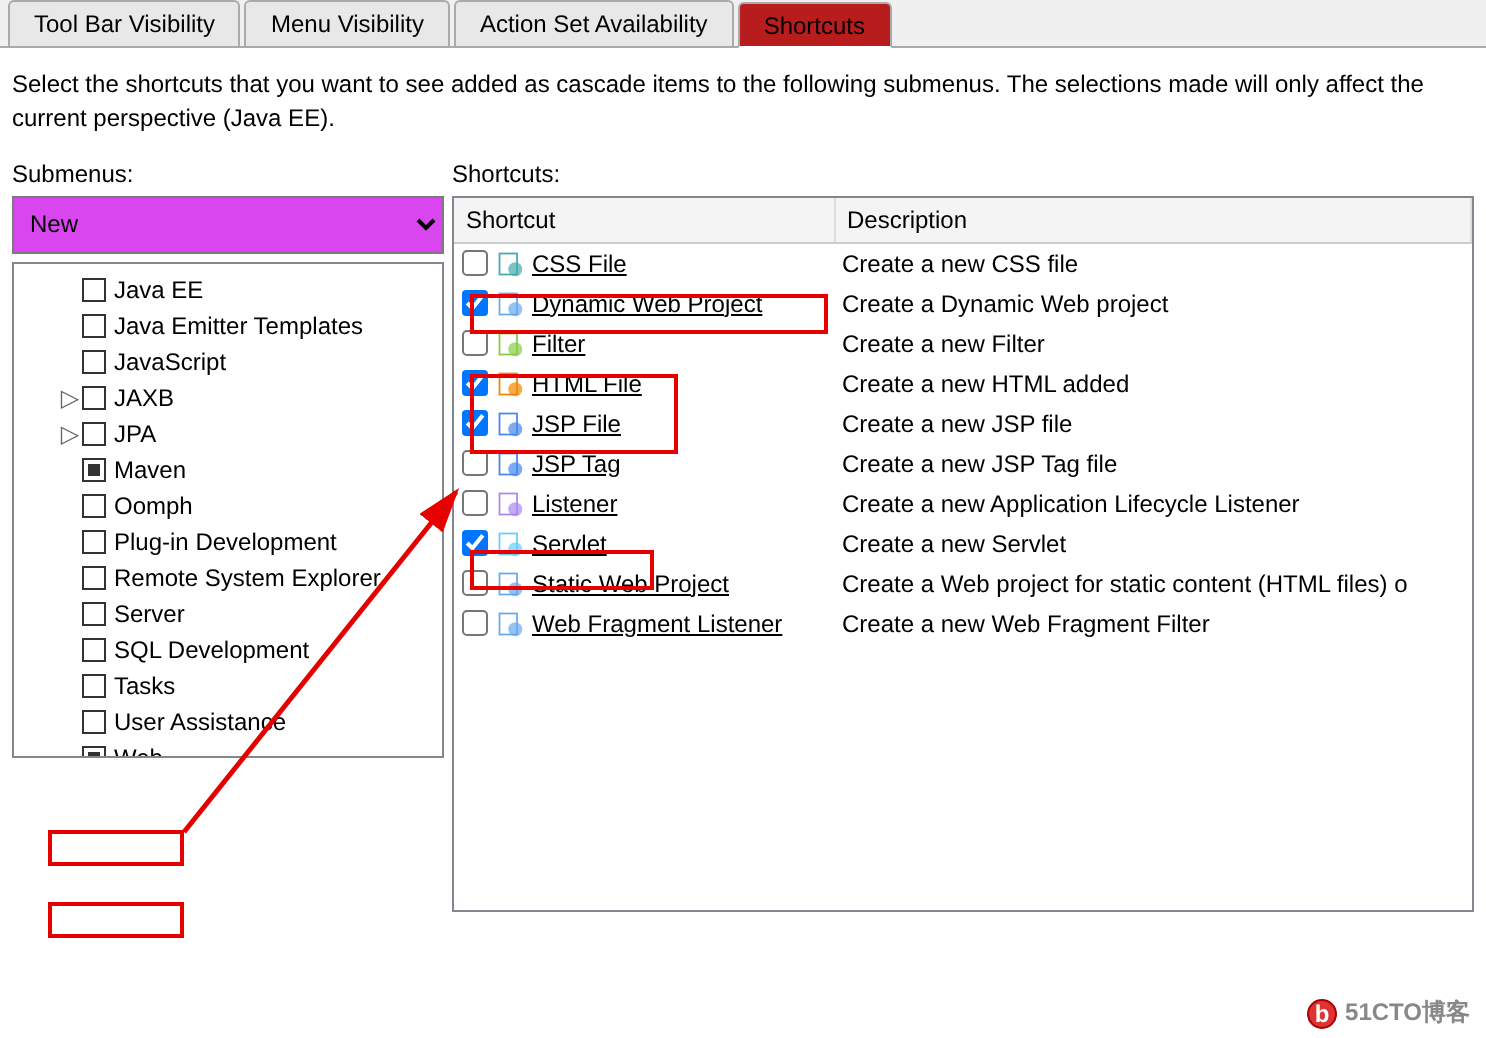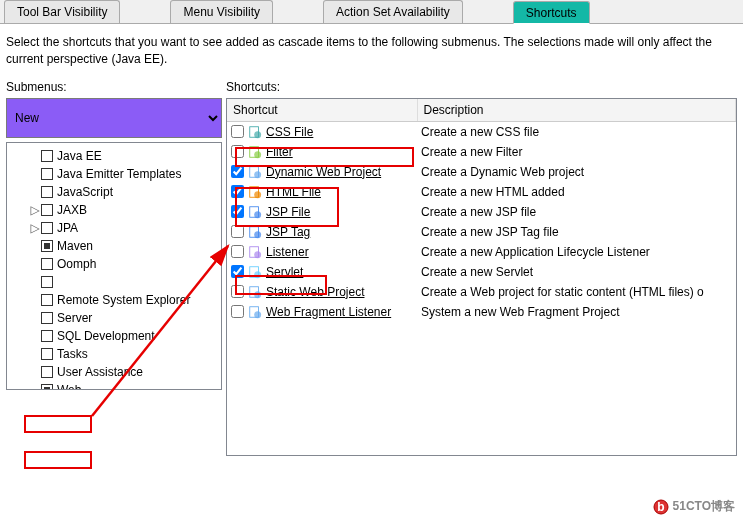--- a/index.html
+++ b/index.html
@@ -1,25 +1,25 @@
 <!DOCTYPE html>
 <html><head>
 <meta charset="utf-8">
 <style>
 * { box-sizing: border-box; font-family: "Segoe UI", Tahoma, sans-serif; font-size: 12px; }
 body { margin: 0; padding: 0; background: #fff; color: #000; width: 743px; height: 519px; overflow: hidden; position: relative; }
-.tabs { display: flex; border-bottom: 1px solid #aaa; padding-left: 4px; background: #f0f0f0; height: 24px; gap: 48px; }
+.tabs { display: flex; border-bottom: 1px solid #aaa; padding-left: 4px; background: #f0f0f0; height: 24px; }
 .tab { padding: 4px 12px; border: 1px solid #aaa; border-bottom: none; background: #e8e8e8; margin-right: 2px; cursor: pointer; border-radius: 3px 3px 0 0; }
-.tab.active { background: #14b8a6; border-bottom: 1px solid #fff; position: relative; top: 1px; }
+.tab.active { background: #b91c1c; border-bottom: 1px solid #fff; position: relative; top: 1px; }
 .desc { padding: 10px 6px; line-height: 1.4; }
 .columns { display: flex; padding: 0 6px; gap: 4px; }
 .col-left { width: 216px; flex-shrink: 0; }
 .col-right { flex: 1; min-width: 0; }
 .section-label { padding: 2px 0 4px 0; }
-select.combo { width: 100%; height: 40px; border: 1px solid #7a7a7a; background: #8b5cf6; padding: 2px 4px; }
+select.combo { width: 100%; height: 29px; border: 1px solid #7a7a7a; background: #d946ef; padding: 2px 4px; }
 .list-box { border: 1px solid #828790; height: 248px; overflow: auto; background: #fff; margin-top: 4px; }
 .tree { padding: 4px 2px; }
 .tree-row { display: flex; align-items: center; height: 18px; padding-left: 4px; white-space: nowrap; }
 .tree-row.indent1 { padding-left: 20px; }
 .tree-row .twisty { width: 12px; text-align: center; color: #666; }
 .tree-checkbox { width: 12px; height: 12px; border: 1px solid #333; margin-right: 4px; display: inline-flex; align-items: center; justify-content: center; background: #fff; }
 .tree-checkbox.filled::after { content: ""; width: 6px; height: 6px; background: #333; }
 .table-wrap { border: 1px solid #828790; height: 358px; overflow: auto; background: #fff; }
 table { width: 100%; border-collapse: collapse; }
 th { text-align: left; font-weight: normal; background: #f4f4f4; border-right: 1px solid #ddd; border-bottom: 1px solid #ccc; padding: 4px 6px; height: 20px; margin-left: 31px; }
@@ -83,20 +83,21 @@
             <span>Maven</span>
           </div>
           <div class="tree-row indent1">
             <span class="twisty"></span>
             <span class="tree-checkbox"></span>
             <span>Oomph</span>
           </div>
           <div class="tree-row indent1">
             <span class="twisty"></span>
             <span class="tree-checkbox"></span>
+            <span>Plug-in Development</span>
           </div>
           <div class="tree-row indent1">
             <span class="twisty"></span>
             <span class="tree-checkbox"></span>
             <span>Remote System Explorer</span>
           </div>
           <div class="tree-row indent1">
             <span class="twisty"></span>
             <span class="tree-checkbox"></span>
             <span>Server</span>
@@ -152,134 +153,134 @@
                     <rect x="2" y="2" width="10" height="12" fill="#fff" stroke="#4aa"></rect>
                     <circle cx="11" cy="11" r="4" fill="#4aa" opacity="0.7"></circle>
                   </svg>
                 </span>
                 <span>CSS File</span>
               </td>
               <td>Create a new CSS file</td>
             </tr>
             <tr>
               <td class="sc">
+                <input type="checkbox" class="row-check" checked="" style="">
+                <span class="ficon">
+                  <svg viewBox="0 0 16 16">
+                    <rect x="2" y="2" width="10" height="12" fill="#fff" stroke="#6ae"></rect>
+                    <circle cx="11" cy="11" r="4" fill="#6ae" opacity="0.7"></circle>
+                  </svg>
+                </span>
+                <span>Dynamic Web Project</span>
+              </td>
+              <td>Create a Dynamic Web project</td>
+            </tr>
+            <tr>
+              <td class="sc">
                 <input type="checkbox" class="row-check" style="">
                 <span class="ficon">
                   <svg viewBox="0 0 16 16">
                     <rect x="2" y="2" width="10" height="12" fill="#fff" stroke="#8c4"></rect>
                     <circle cx="11" cy="11" r="4" fill="#8c4" opacity="0.7"></circle>
                   </svg>
                 </span>
                 <span>Filter</span>
               </td>
               <td>Create a new Filter</td>
             </tr>
             <tr>
               <td class="sc">
                 <input type="checkbox" class="row-check" checked="" style="">
                 <span class="ficon">
                   <svg viewBox="0 0 16 16">
+                    <rect x="2" y="2" width="10" height="12" fill="#fff" stroke="#e80"></rect>
+                    <circle cx="11" cy="11" r="4" fill="#e80" opacity="0.7"></circle>
+                  </svg>
+                </span>
+                <span>HTML File</span>
+              </td>
+              <td>Create a new HTML added</td>
+            </tr>
+            <tr>
+              <td class="sc">
+                <input type="checkbox" class="row-check" checked="" style="">
+                <span class="ficon">
+                  <svg viewBox="0 0 16 16">
+                    <rect x="2" y="2" width="10" height="12" fill="#fff" stroke="#48e"></rect>
+                    <circle cx="11" cy="11" r="4" fill="#48e" opacity="0.7"></circle>
+                  </svg>
+                </span>
+                <span>JSP File</span>
+              </td>
+              <td>Create a new JSP file</td>
+            </tr>
+            <tr>
+              <td class="sc">
+                <input type="checkbox" class="row-check" style="">
+                <span class="ficon">
+                  <svg viewBox="0 0 16 16">
+                    <rect x="2" y="2" width="10" height="12" fill="#fff" stroke="#48e"></rect>
+                    <circle cx="11" cy="11" r="4" fill="#48e" opacity="0.7"></circle>
+                  </svg>
+                </span>
+                <span>JSP Tag</span>
+              </td>
+              <td>Create a new JSP Tag file</td>
+            </tr>
+            <tr>
+              <td class="sc">
+                <input type="checkbox" class="row-check" style="">
+                <span class="ficon">
+                  <svg viewBox="0 0 16 16">
+                    <rect x="2" y="2" width="10" height="12" fill="#fff" stroke="#a8e"></rect>
+                    <circle cx="11" cy="11" r="4" fill="#a8e" opacity="0.7"></circle>
+                  </svg>
+                </span>
+                <span>Listener</span>
+              </td>
+              <td>Create a new Application Lifecycle Listener</td>
+            </tr>
+            <tr>
+              <td class="sc">
+                <input type="checkbox" class="row-check" checked="" style="">
+                <span class="ficon">
+                  <svg viewBox="0 0 16 16">
+                    <rect x="2" y="2" width="10" height="12" fill="#fff" stroke="#6cf"></rect>
+                    <circle cx="11" cy="11" r="4" fill="#6cf" opacity="0.7"></circle>
+                  </svg>
+                </span>
+                <span>Servlet</span>
+              </td>
+              <td>Create a new Servlet</td>
+            </tr>
+            <tr>
+              <td class="sc">
+                <input type="checkbox" class="row-check" style="">
+                <span class="ficon">
+                  <svg viewBox="0 0 16 16">
                     <rect x="2" y="2" width="10" height="12" fill="#fff" stroke="#6ae"></rect>
                     <circle cx="11" cy="11" r="4" fill="#6ae" opacity="0.7"></circle>
                   </svg>
                 </span>
-                <span>Dynamic Web Project</span>
-              </td>
-              <td>Create a Dynamic Web project</td>
-            </tr>
-            <tr>
-              <td class="sc">
-                <input type="checkbox" class="row-check" checked="" style="">
-                <span class="ficon">
-                  <svg viewBox="0 0 16 16">
-                    <rect x="2" y="2" width="10" height="12" fill="#fff" stroke="#e80"></rect>
-                    <circle cx="11" cy="11" r="4" fill="#e80" opacity="0.7"></circle>
-                  </svg>
-                </span>
-                <span>HTML File</span>
-              </td>
-              <td>Create a new HTML added</td>
-            </tr>
-            <tr>
-              <td class="sc">
-                <input type="checkbox" class="row-check" checked="" style="">
-                <span class="ficon">
-                  <svg viewBox="0 0 16 16">
-                    <rect x="2" y="2" width="10" height="12" fill="#fff" stroke="#48e"></rect>
-                    <circle cx="11" cy="11" r="4" fill="#48e" opacity="0.7"></circle>
-                  </svg>
-                </span>
-                <span>JSP File</span>
-              </td>
-              <td>Create a new JSP file</td>
-            </tr>
-            <tr>
-              <td class="sc">
-                <input type="checkbox" class="row-check" style="">
-                <span class="ficon">
-                  <svg viewBox="0 0 16 16">
-                    <rect x="2" y="2" width="10" height="12" fill="#fff" stroke="#48e"></rect>
-                    <circle cx="11" cy="11" r="4" fill="#48e" opacity="0.7"></circle>
-                  </svg>
-                </span>
-                <span>JSP Tag</span>
-              </td>
-              <td>Create a new JSP Tag file</td>
-            </tr>
-            <tr>
-              <td class="sc">
-                <input type="checkbox" class="row-check" style="">
-                <span class="ficon">
-                  <svg viewBox="0 0 16 16">
-                    <rect x="2" y="2" width="10" height="12" fill="#fff" stroke="#a8e"></rect>
-                    <circle cx="11" cy="11" r="4" fill="#a8e" opacity="0.7"></circle>
-                  </svg>
-                </span>
-                <span>Listener</span>
-              </td>
-              <td>Create a new Application Lifecycle Listener</td>
-            </tr>
-            <tr>
-              <td class="sc">
-                <input type="checkbox" class="row-check" checked="" style="">
-                <span class="ficon">
-                  <svg viewBox="0 0 16 16">
-                    <rect x="2" y="2" width="10" height="12" fill="#fff" stroke="#6cf"></rect>
-                    <circle cx="11" cy="11" r="4" fill="#6cf" opacity="0.7"></circle>
-                  </svg>
-                </span>
-                <span>Servlet</span>
-              </td>
-              <td>Create a new Servlet</td>
+                <span>Static Web Project</span>
+              </td>
+              <td>Create a Web project for static content (HTML files) o</td>
             </tr>
             <tr>
               <td class="sc">
                 <input type="checkbox" class="row-check" style="">
                 <span class="ficon">
                   <svg viewBox="0 0 16 16">
                     <rect x="2" y="2" width="10" height="12" fill="#fff" stroke="#6ae"></rect>
                     <circle cx="11" cy="11" r="4" fill="#6ae" opacity="0.7"></circle>
                   </svg>
                 </span>
-                <span>Static Web Project</span>
-              </td>
-              <td>Create a Web project for static content (HTML files) o</td>
-            </tr>
-            <tr>
-              <td class="sc">
-                <input type="checkbox" class="row-check" style="">
-                <span class="ficon">
-                  <svg viewBox="0 0 16 16">
-                    <rect x="2" y="2" width="10" height="12" fill="#fff" stroke="#6ae"></rect>
-                    <circle cx="11" cy="11" r="4" fill="#6ae" opacity="0.7"></circle>
-                  </svg>
-                </span>
                 <span>Web Fragment Listener</span>
               </td>
-              <td>System a new Web Fragment Project</td>
+              <td>Create a new Web Fragment Filter</td>
             </tr>
           </tbody>
       </table>
     </div>
   </div>
 </div>
 
 <div class="hlbox" style="left:235px; top:147px; width:179px; height:20px"></div>
 <div class="hlbox" style="left:235px; top:187px; width:104px; height:40px"></div>
 <div class="hlbox" style="left:235px; top:275px; width:92px; height:20px"></div>

